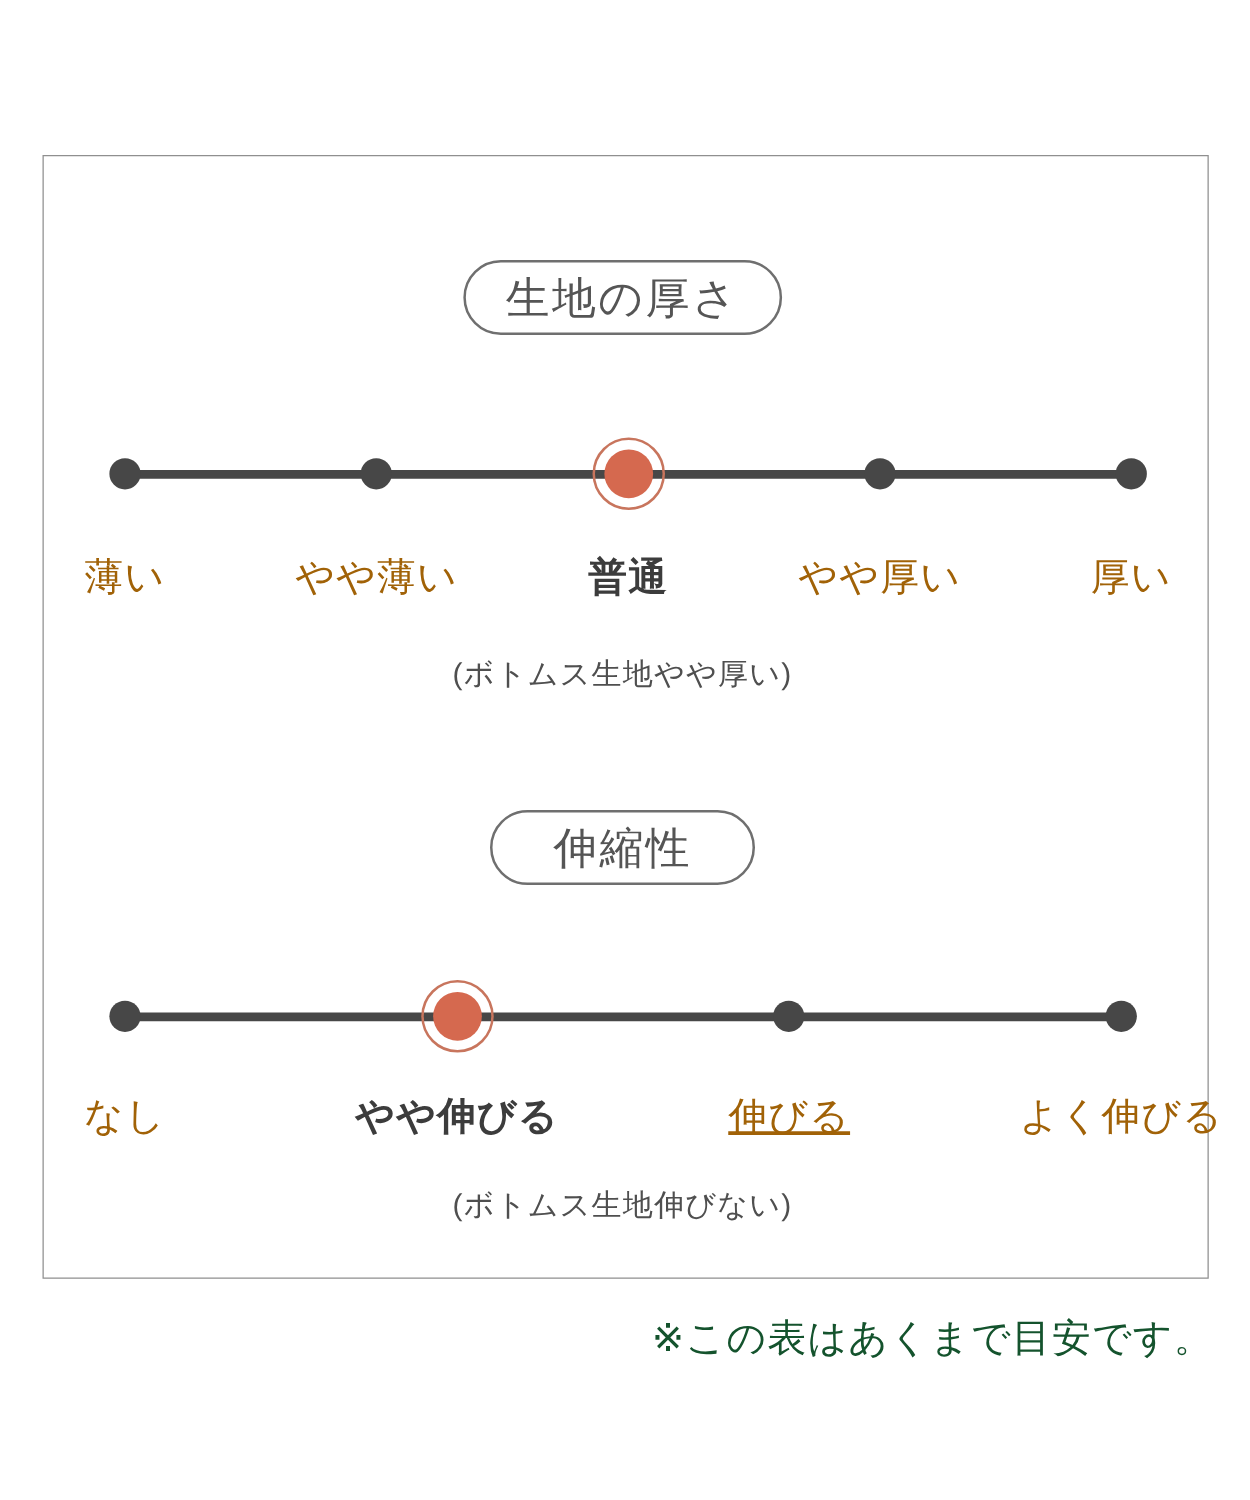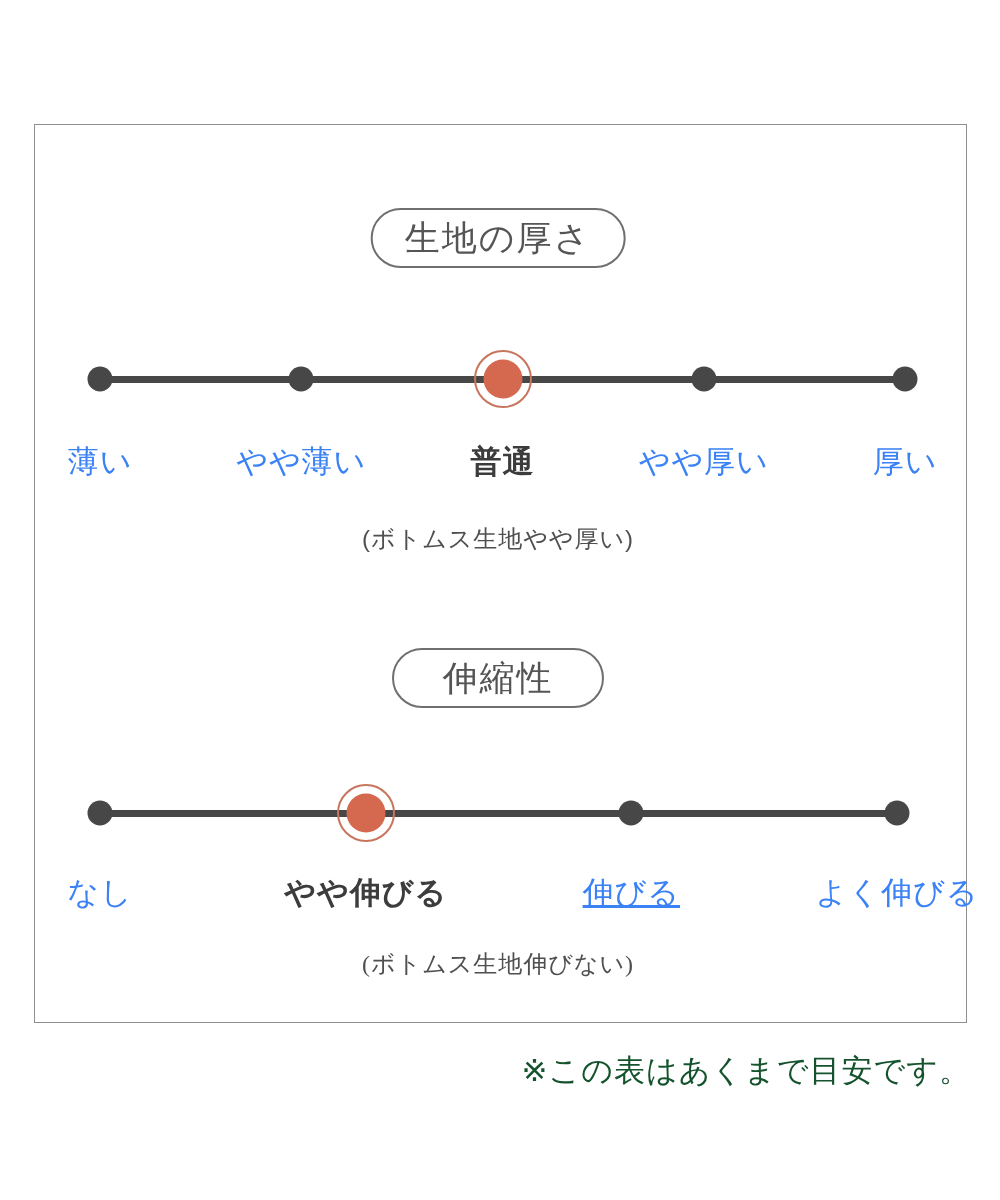--- a/index.html
+++ b/index.html
@@ -97,40 +97,40 @@
   .labels-thickness { left: 100px; top: 462px; width: 805px; }
   .labels-stretch   { left: 100px; top: 893px; width: 797px; }
 
   .scale-label {
     position: absolute;
     top: 0;
     transform: translate(-50%, -50%);
     white-space: nowrap;
     font-size: 31px;
     font-weight: 500;
-    color: #3b82f6;
+    color: #a16207;
     letter-spacing: 1px;
   }
   .scale-label.selected {
     font-weight: 700;
     color: #3c3c3c;
   }
 
   .note {
     position: absolute;
     left: 50%;
     transform: translateX(-50%);
     white-space: nowrap;
     font-size: 24px;
     font-weight: 500;
     color: #4f4f4f;
     letter-spacing: 1px;
   }
   .note-thickness { top: 523px; }
-  .note-stretch   { top: 948px; font-family: Liberation Serif, serif; }
+  .note-stretch   { top: 948px; }
 
   .footnote {
     position: absolute;
     right: 25px;
     top: 1050px;
     font-size: 31px;
     font-weight: 500;
     color: #14532d;
     letter-spacing: 1px;
     white-space: nowrap;

